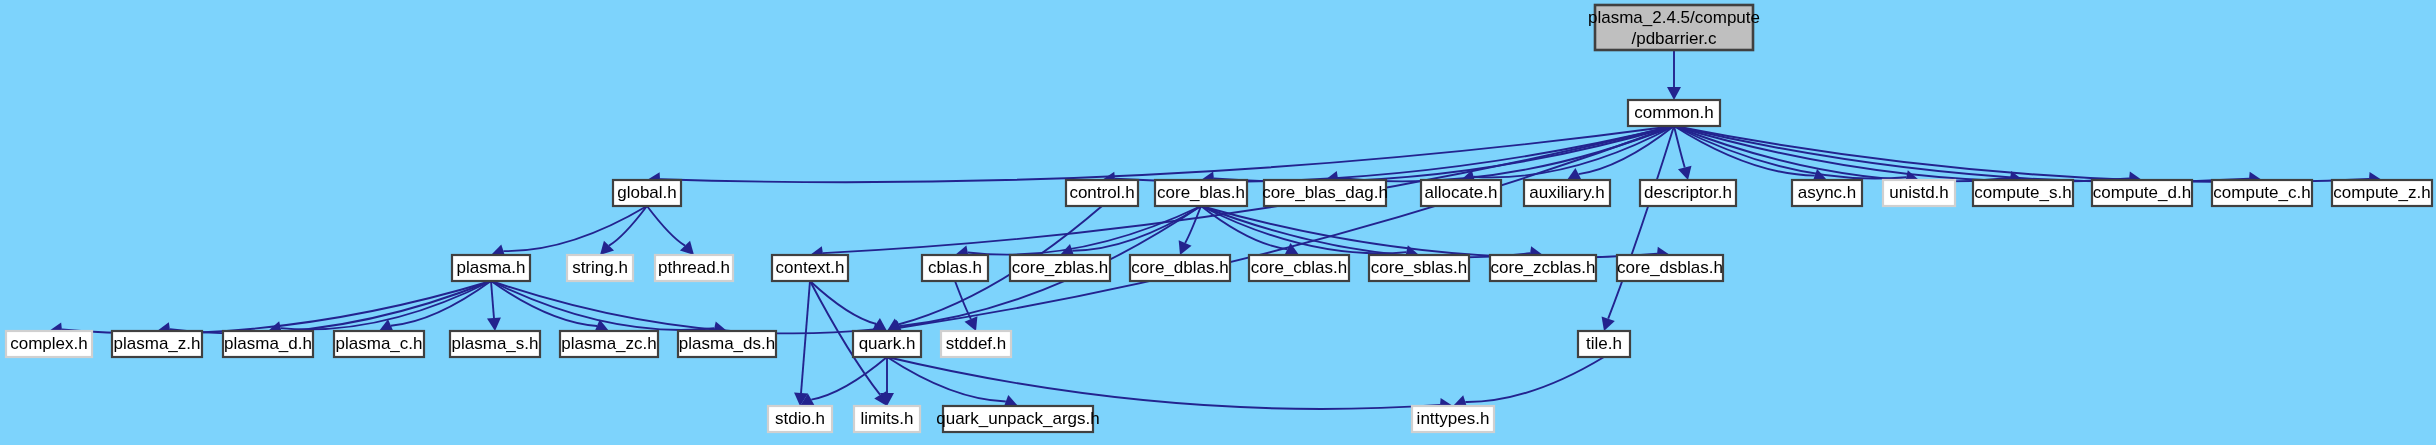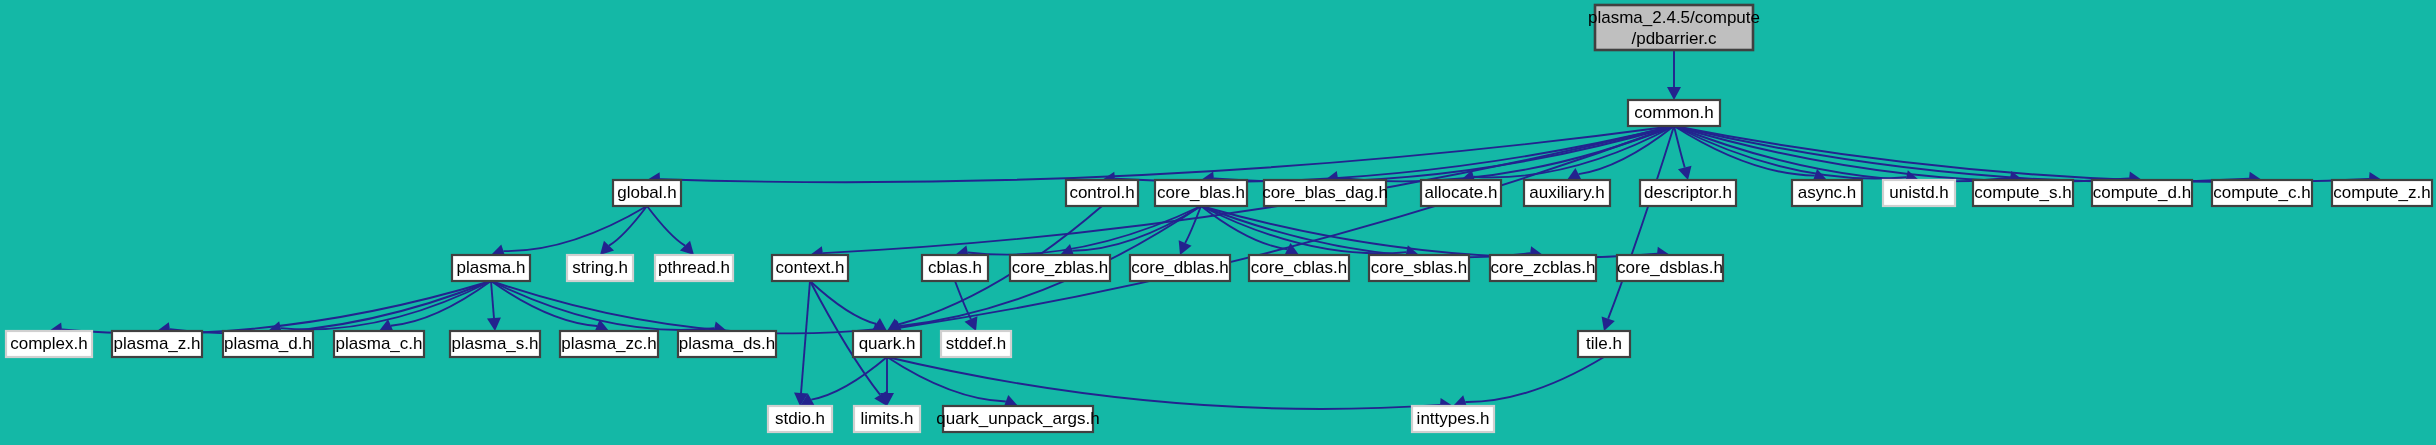--- a/index.html
+++ b/index.html
@@ -1,17 +1,17 @@
 <!DOCTYPE html>
 <html><head>
 <meta charset="utf-8">
 <style>
   html,body{margin:0;padding:0;background:#ffffff;}
   body{font-family:"Liberation Sans",sans-serif;}
-  #graph-root{position:relative;width:2436px;height:445px;background:#14b8a6;overflow:hidden;}
+  #graph-root{position:relative;width:2436px;height:445px;background:#7dd3fc;overflow:hidden;}
   svg#graph-svg{position:absolute;left:0;top:0;width:2436px;height:445px;display:block;}
   .node-box{fill:#ffffff;stroke:#404040;stroke-width:2.2;}
   .node-box.root{fill:#bfbfbf;stroke:#404040;stroke-width:2.6;}
   .node-box.ext{fill:#ffffff;stroke:#d0d0d0;stroke-width:2.2;}
   .node-label{font-family:"Liberation Sans",sans-serif;font-size:17px;fill:#000000;
               text-anchor:middle;dominant-baseline:middle;white-space:pre;}
   .edge{fill:none;stroke:#23238e;stroke-width:1.9;}
   .arrow{fill:#23238e;stroke:none;}
   .node-g{cursor:pointer;}
 </style>

